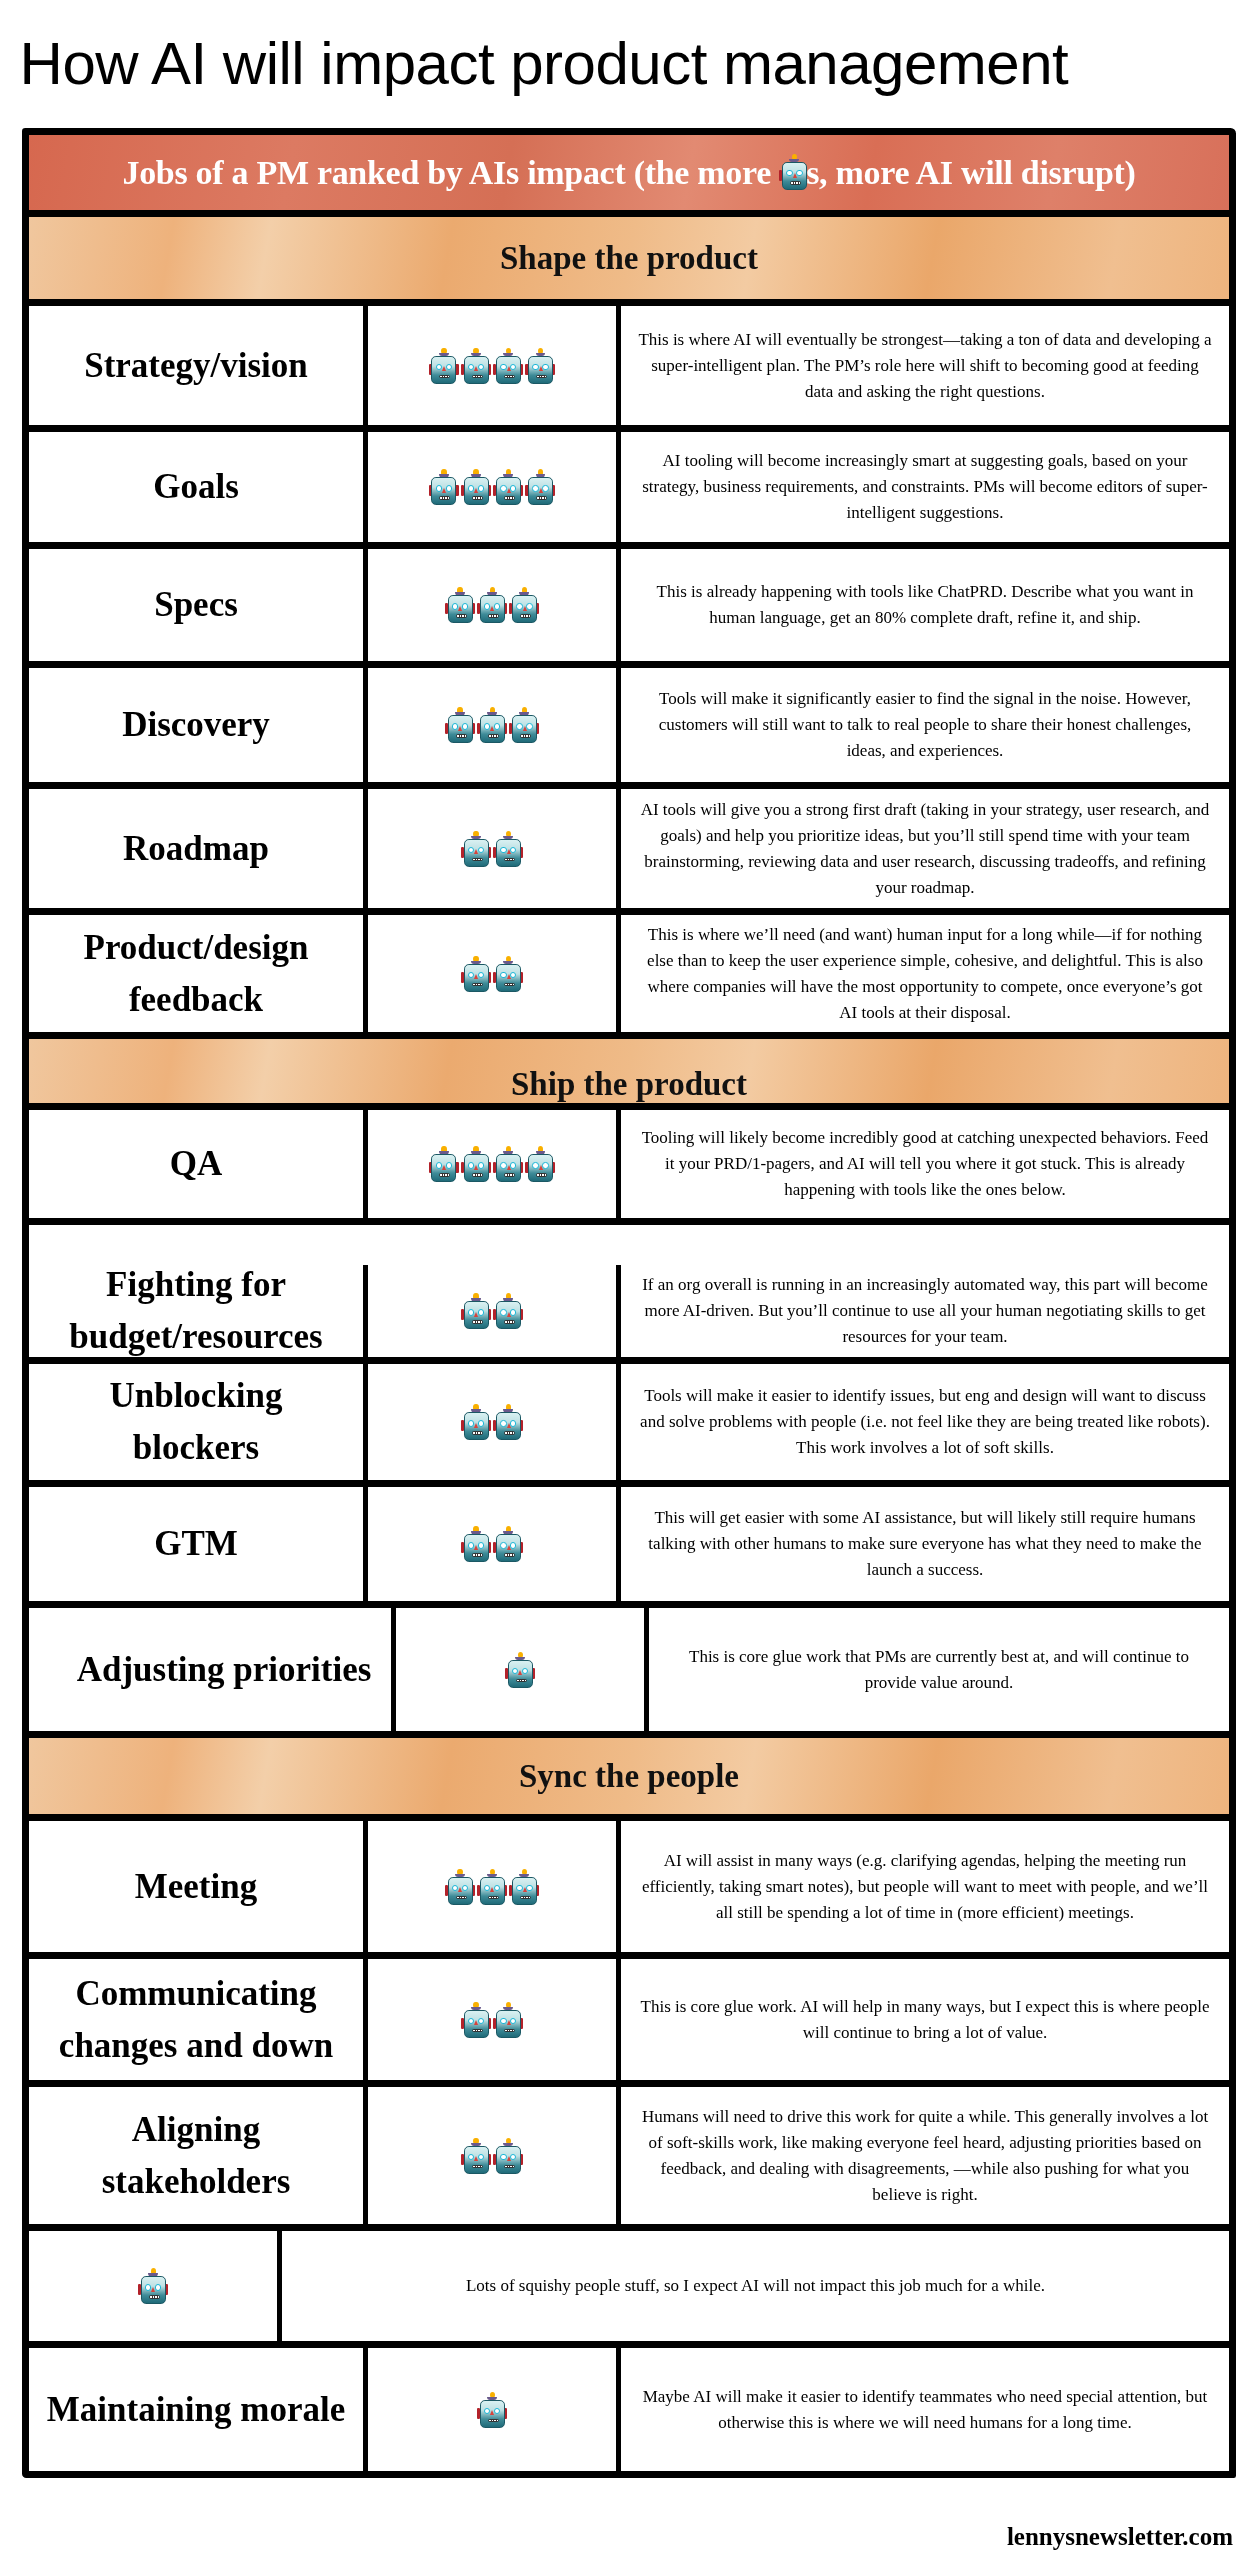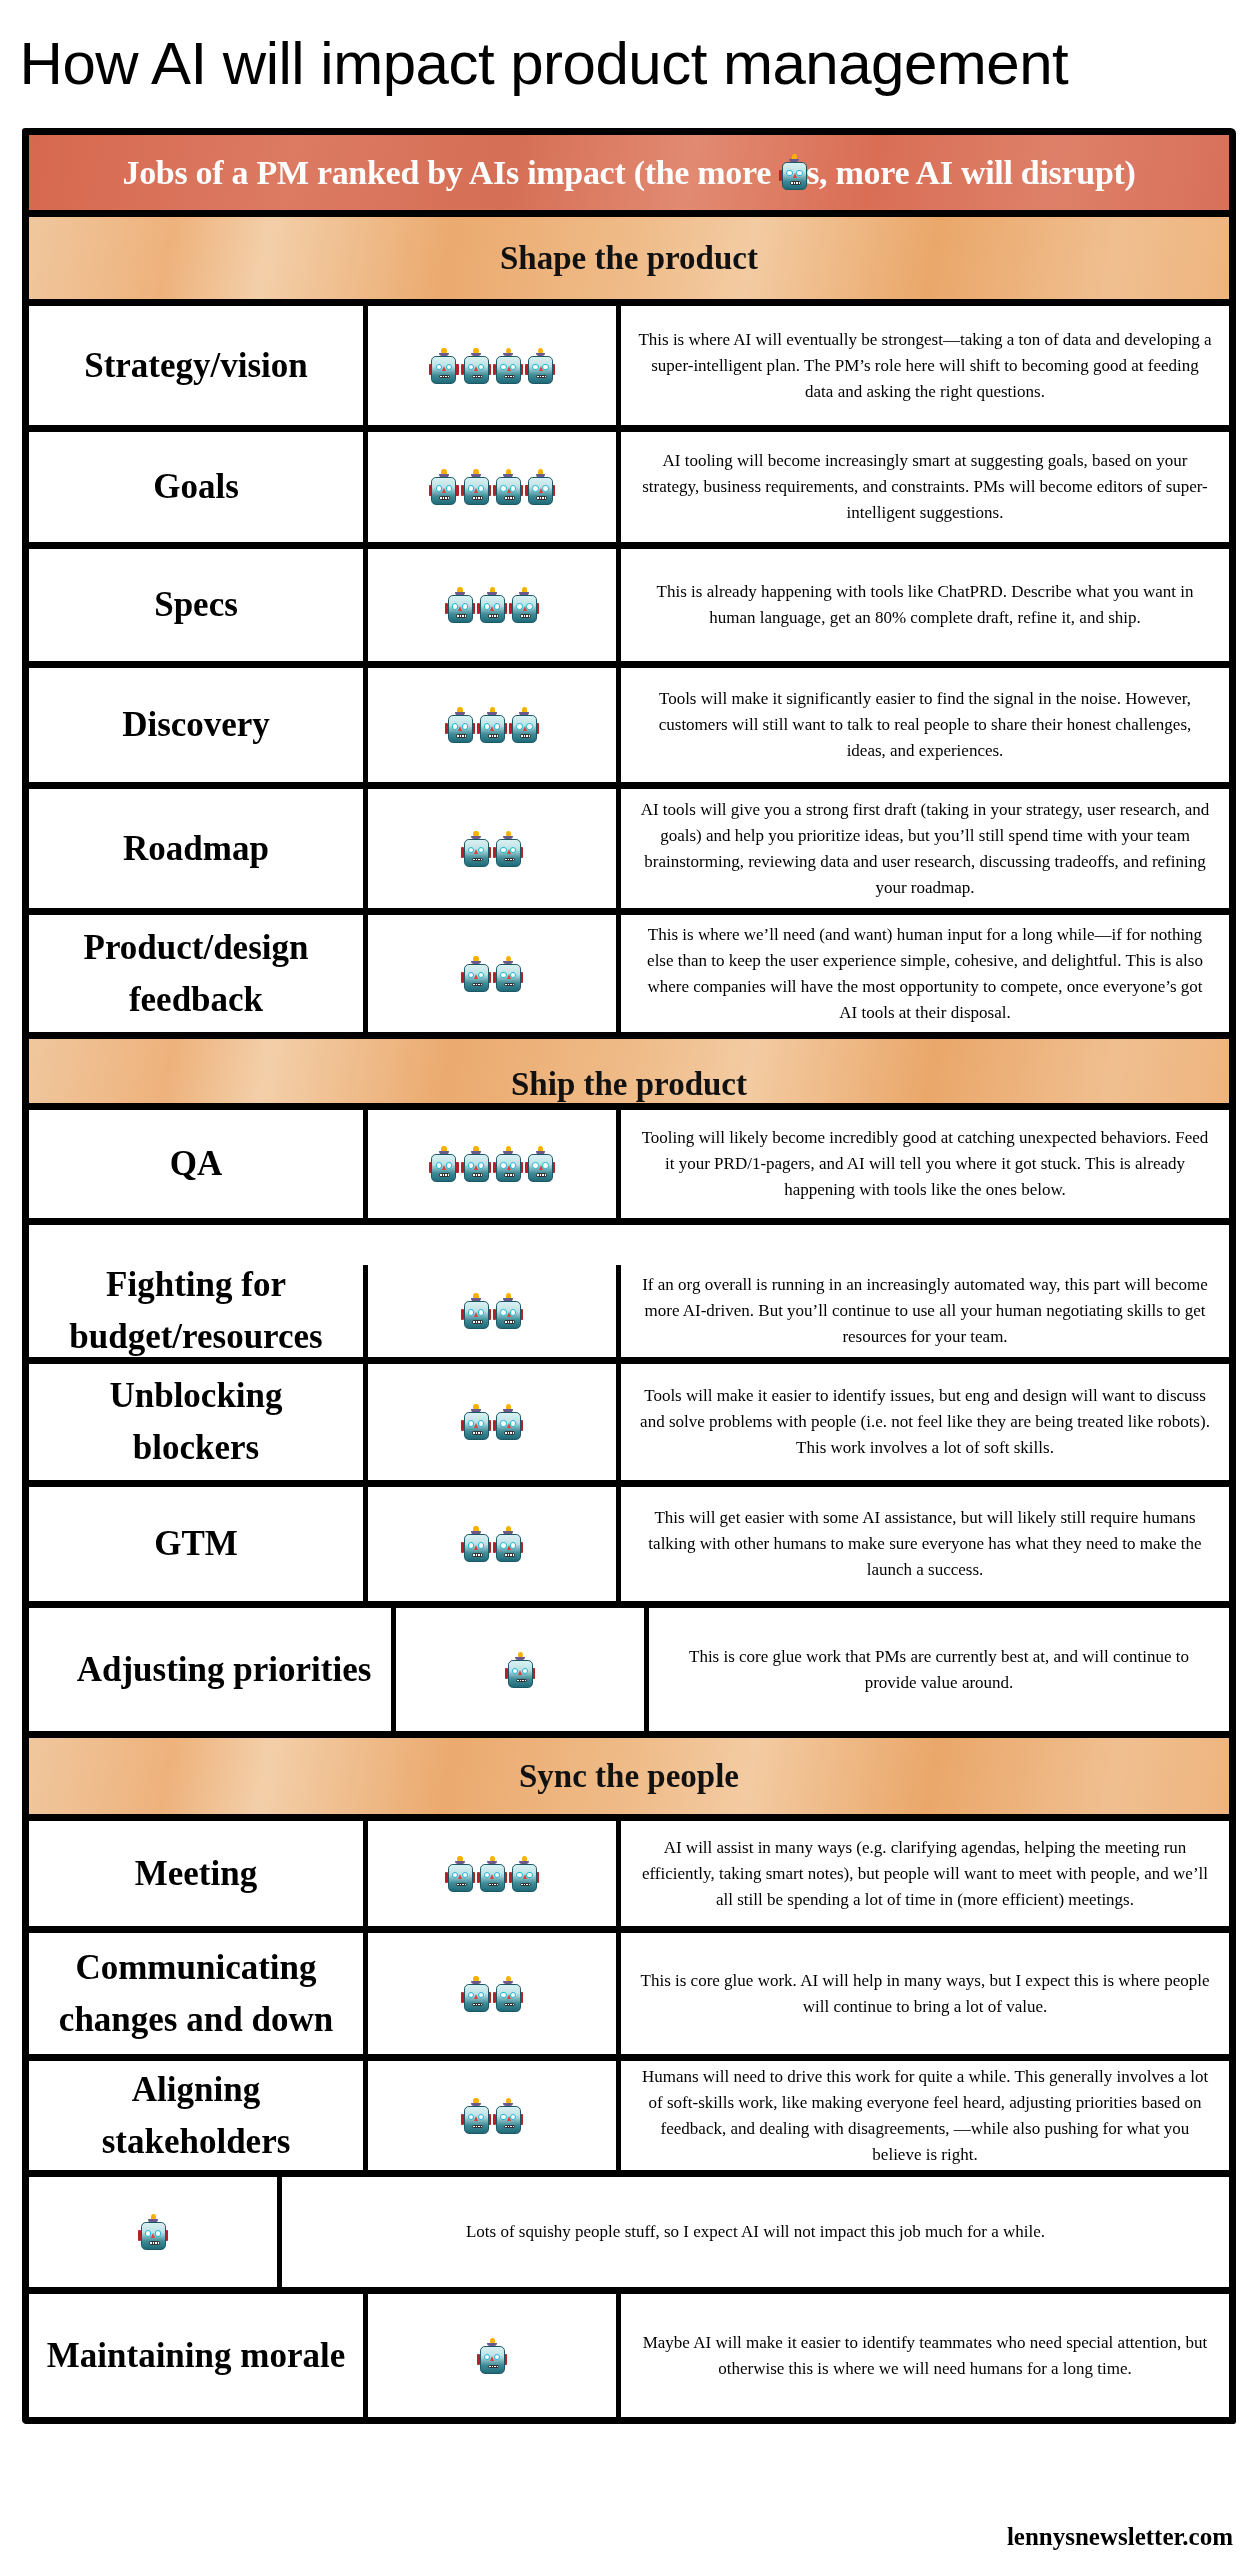--- a/index.html
+++ b/index.html
@@ -529,21 +529,21 @@
             </span>
           </div>
         </div>
         <div class="cell c3">
           <span class="desc">This is core glue work that PMs are currently best at, and will continue to provide value around.</span>
         </div>
       </div>
       <div class="banner banner-section" style="height: 83px;">
         <span>Sync the people</span>
       </div>
-      <div class="row" style="height: 112px;">
+      <div class="row" style="height: 138px;">
         <div class="cell c1">
           <span class="job">Meeting</span>
         </div>
         <div class="cell c2">
           <div class="robots">
             <span class="robot">
               <span class="bulb"></span>
               <span class="cap"></span>
               <span class="ear-l"></span>
               <span class="ear-r"></span>
@@ -613,21 +613,21 @@
                 <span class="nose"></span>
                 <span class="mouth"></span>
               </span>
             </span>
           </div>
         </div>
         <div class="cell c3">
           <span class="desc">This is core glue work. AI will help in many ways, but I expect this is where people will continue to bring a lot of value.</span>
         </div>
       </div>
-      <div class="row" style="height: 116px;">
+      <div class="row" style="height: 144px;">
         <div class="cell c1">
           <span class="job">Aligning stakeholders</span>
         </div>
         <div class="cell c2">
           <div class="robots">
             <span class="robot">
               <span class="bulb"></span>
               <span class="cap"></span>
               <span class="ear-l"></span>
               <span class="ear-r"></span>

